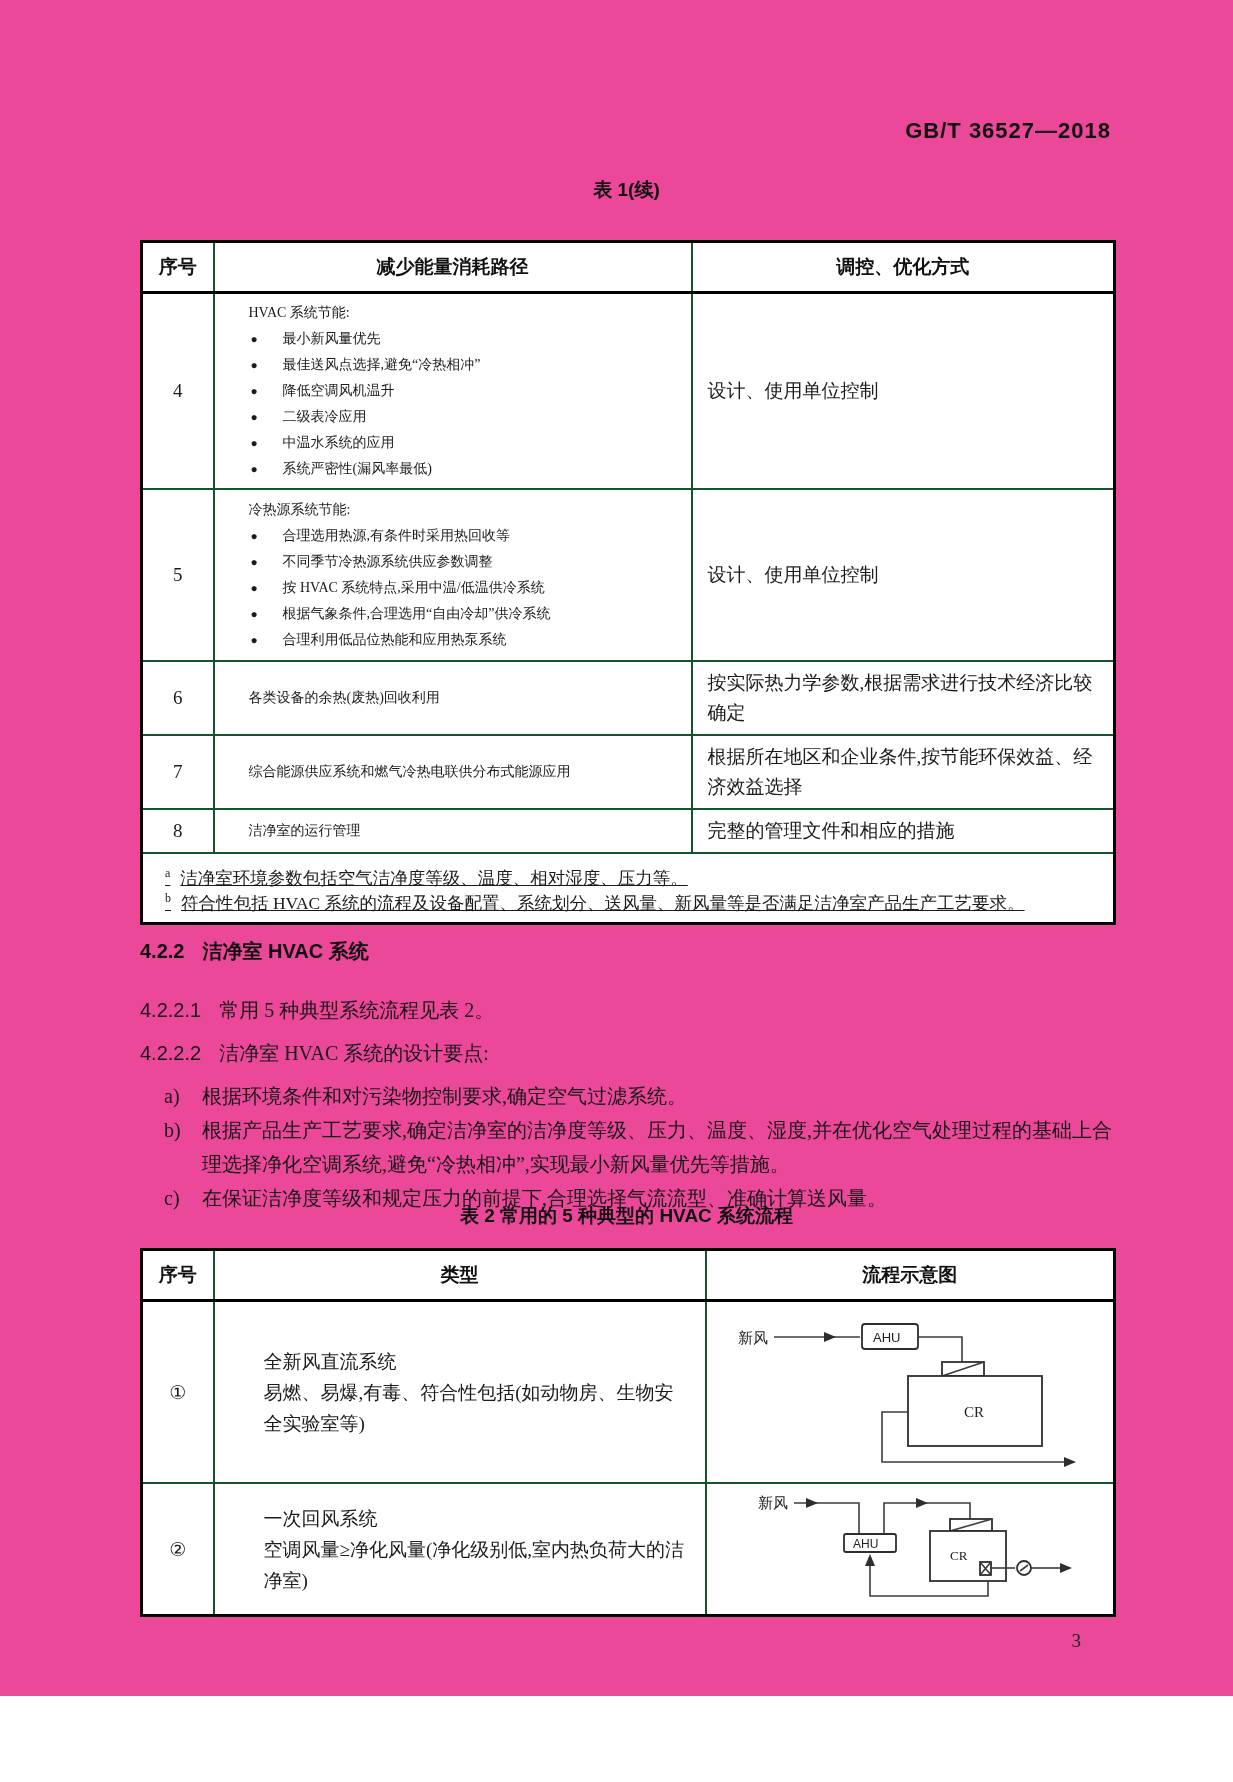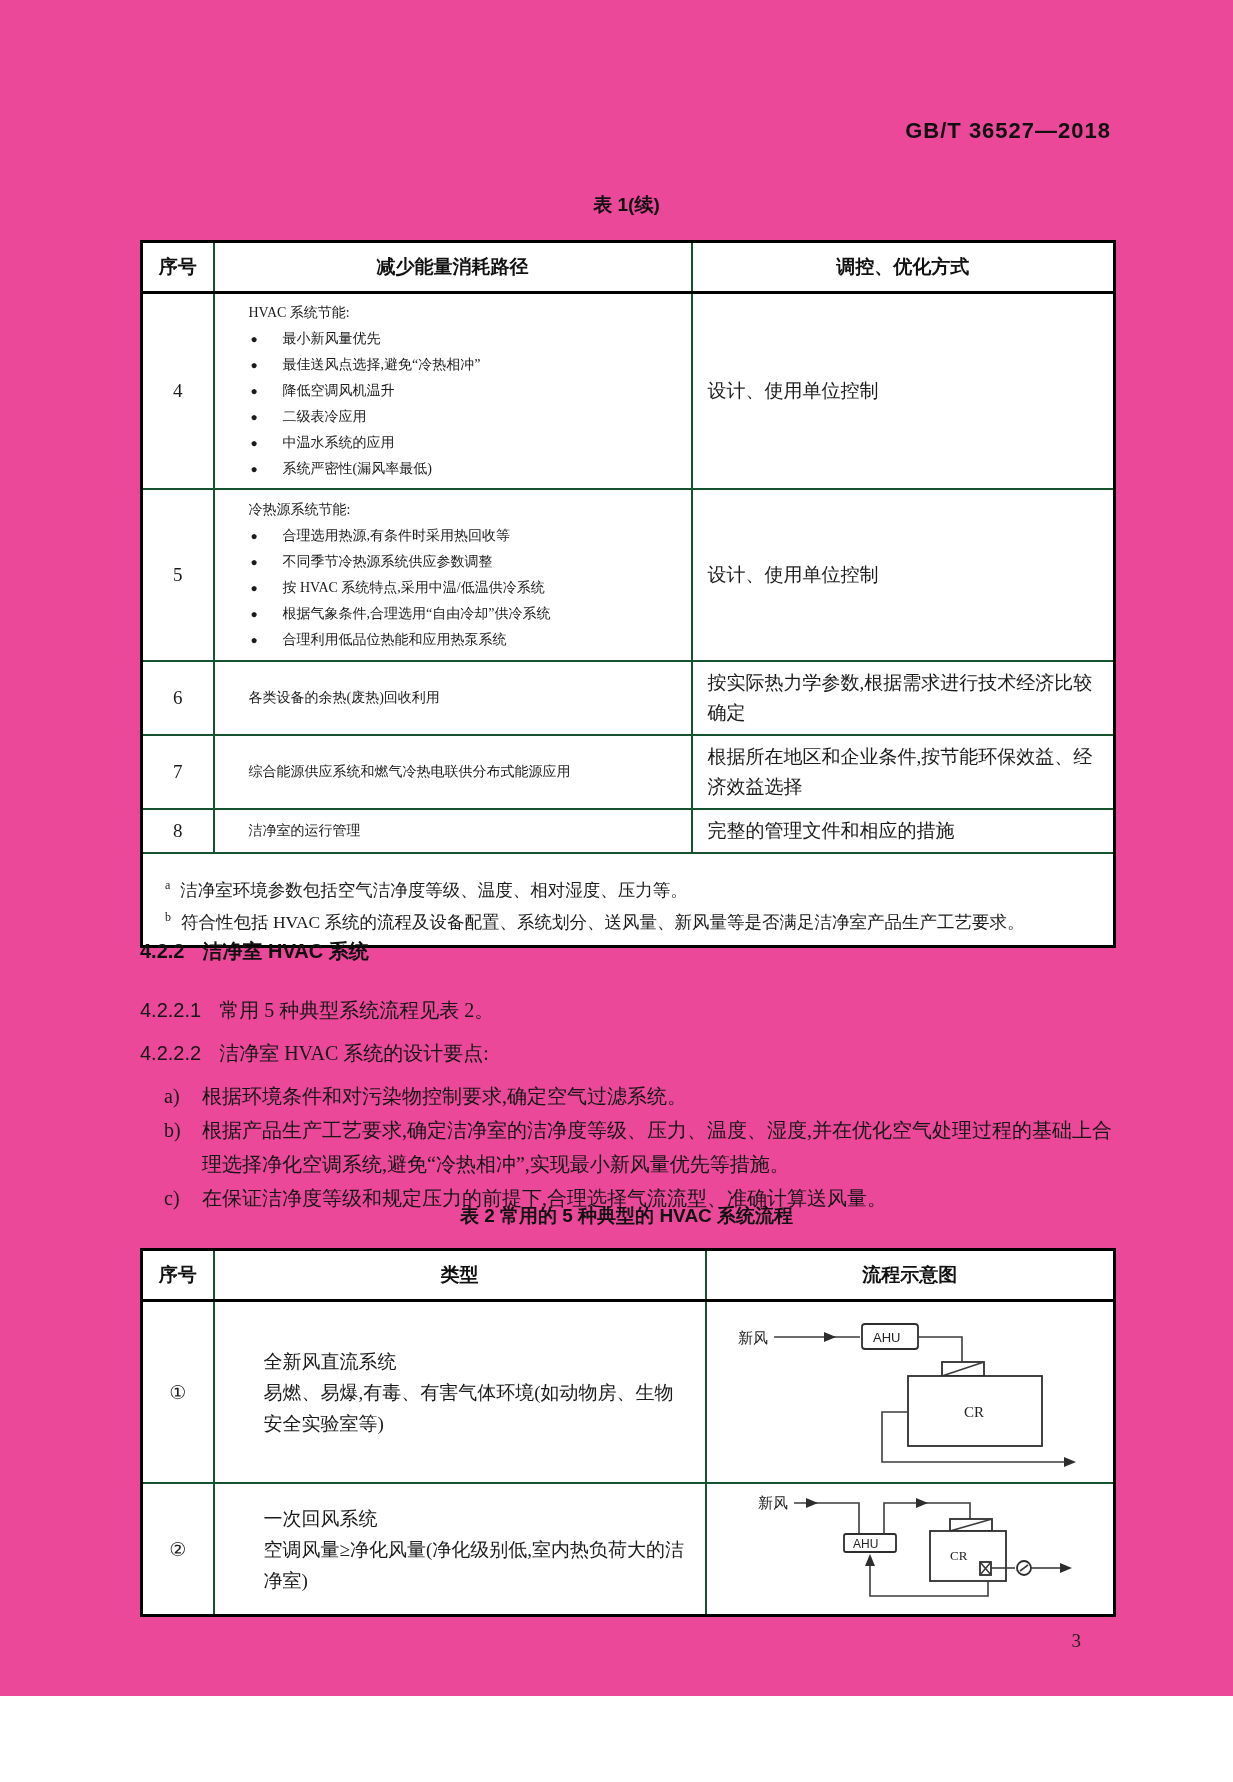--- a/index.html
+++ b/index.html
@@ -13,42 +13,42 @@
     position:absolute; top:118px; right:2px;
     font-family:"Liberation Sans", sans-serif; font-weight:bold;
     font-size:22px; letter-spacing:1px; color:#111;
   }
 
   .tbl-title {
     position:absolute; width:100%; text-align:center;
     font-family:"Liberation Sans", sans-serif; font-weight:bold;
     font-size:19px; color:#111;
   }
-  #t1-title { top:192px; }
+  #t1-title { top:177px; }
   #t2-title { top:1203px; }
 
   table.doc {
     position:absolute; left:0; border-collapse:collapse; table-layout:fixed;
     width:973px; background:#fff;
   }
   #table1 { top:240px; }
   #table2 { top:1248px; }
   table.doc th, table.doc td { border:2px solid #14532d; }
   table.doc { border:3px solid #000; }
   table.doc thead th {
     border-bottom:3px solid #000;
     font-family:"Liberation Sans", sans-serif; font-weight:bold;
     font-size:19px; text-align:center; height:46px; color:#111;
   }
   td.c-no { text-align:center; vertical-align:middle; font-size:19px; }
   td.c-path { vertical-align:middle; padding:6px 10px 6px 34px; font-size:14px; line-height:26px; }
   td.c-ctrl { vertical-align:middle; padding:6px 12px 6px 15px; font-size:19px; line-height:30px; }
   .bullet { position:relative; padding-left:34px; }
   .bullet::before { content:"●"; position:absolute; left:2px; top:0; font-size:12px; }
-  td.c-fn { padding:18px 14px 9px 22px; font-size:17.5px; line-height:27px; vertical-align:top; }
+  td.c-fn { padding:9px 14px 9px 22px; font-size:17.5px; line-height:20px; vertical-align:top;text-decoration:underline; }
   .fn-line sup { font-size:12px; margin-right:10px; }
 
   .sec { position:absolute; left:0; top:938px; width:973px; font-size:20px; color:#161616; }
   .sec-h {
     font-family:"Liberation Sans", sans-serif; font-weight:bold; font-size:20px;
     margin:0 0 28px 0; color:#0f0f0f;
   }
   .sec-h .num { margin-right:18px; }
   .clause { margin:0 0 9px 0; line-height:34px; }
   .clause .num { font-family:"Liberation Sans", sans-serif; font-weight:normal; margin-right:18px; }
@@ -160,21 +160,21 @@
           <th>序号</th>
           <th>类型</th>
           <th>流程示意图</th>
         </tr>
       </thead>
       <tbody>
         <tr style="height:180px;">
           <td class="c-no">①</td>
           <td class="c-type">
             <div>全新风直流系统</div>
-            <div>易燃、易爆,有毒、有害气体环境(如动物房、生物安全实验室等)</div>
+            <div>易燃、易爆,有毒、符合性包括(如动物房、生物安全实验室等)</div>
           </td>
           <td class="c-diag">
             <svg width="395" height="172" viewBox="0 0 395 172">
               <text class="diag-text" x="26" y="39" font-size="15">新风</text>
               <path class="diag-line" d="M62 33 H148"></path>
               <path class="diag-arrow" d="M112 28 L124 33 L112 38 Z"></path>
               <rect class="diag-box" x="150" y="20" width="56" height="25" rx="3"></rect>
               <text class="diag-text" x="161" y="38" font-size="13" font-family="Liberation Sans, sans-serif">AHU</text>
               <path class="diag-line" d="M206 33 H250 V58"></path>
               <rect class="diag-box" x="230" y="58" width="42" height="14"></rect>

